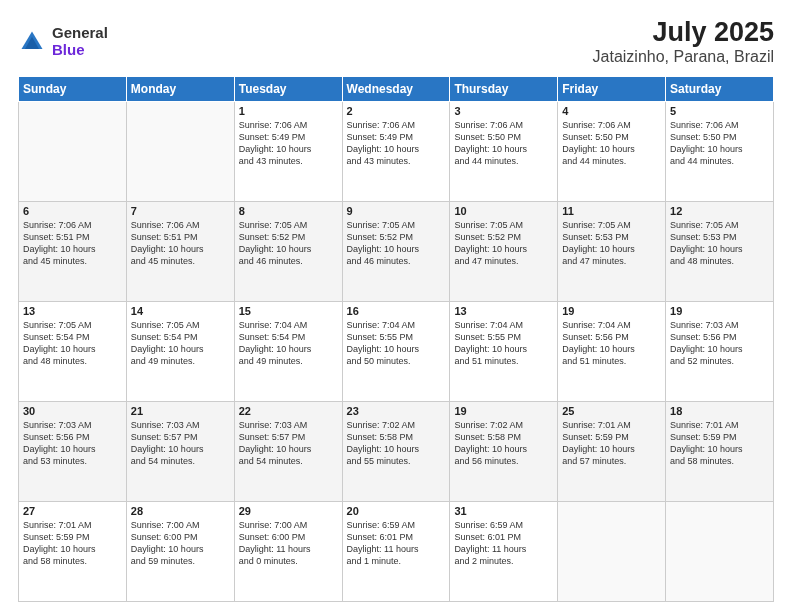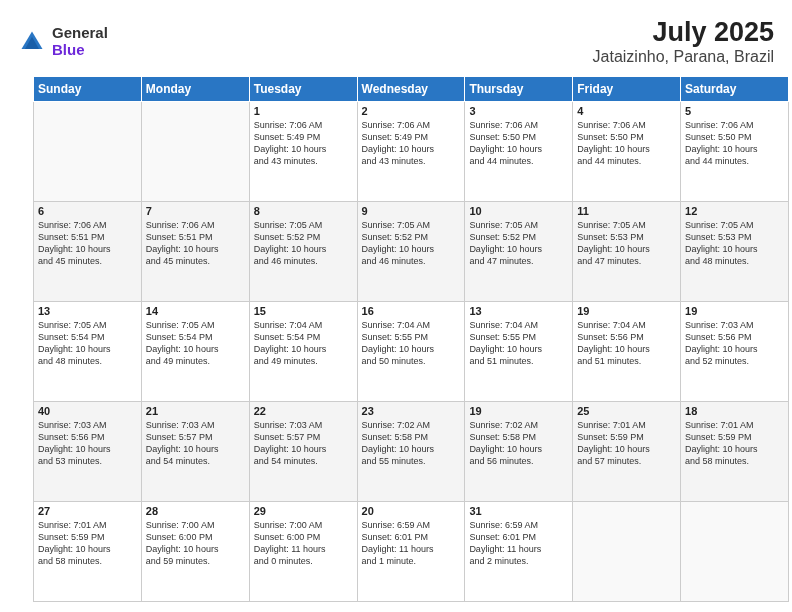--- a/index.html
+++ b/index.html
@@ -59,21 +59,20 @@
     }
     .subtitle {
       font-size: 16px;
       color: #444;
     }
     .calendar {
       width: 100%;
       border-collapse: collapse;
       flex: 1;
       table-layout: fixed;
-      margin-left: 15px;
     }
     .calendar th {
       background: #2976c4;
       color: #fff;
       font-size: 12px;
       font-weight: bold;
       padding: 5px 4px;
       text-align: left;
       border: 1px solid #fff;
     }
@@ -276,21 +275,21 @@
           <td>
             <span class="day-num">19</span>
             <div class="day-info" style="white-space: pre-line;">Sunrise: 7:03 AM
 Sunset: 5:56 PM
 Daylight: 10 hours
 and 52 minutes.</div>
           </td>
         </tr>
         <tr class="row-alt">
           <td>
-            <span class="day-num">40</span>
+            <span class="day-num">30</span>
             <div class="day-info" style="white-space: pre-line;">Sunrise: 7:03 AM
 Sunset: 5:56 PM
 Daylight: 10 hours
 and 53 minutes.</div>
           </td>
           <td>
             <span class="day-num">21</span>
             <div class="day-info" style="white-space: pre-line;">Sunrise: 7:03 AM
 Sunset: 5:57 PM
 Daylight: 10 hours

